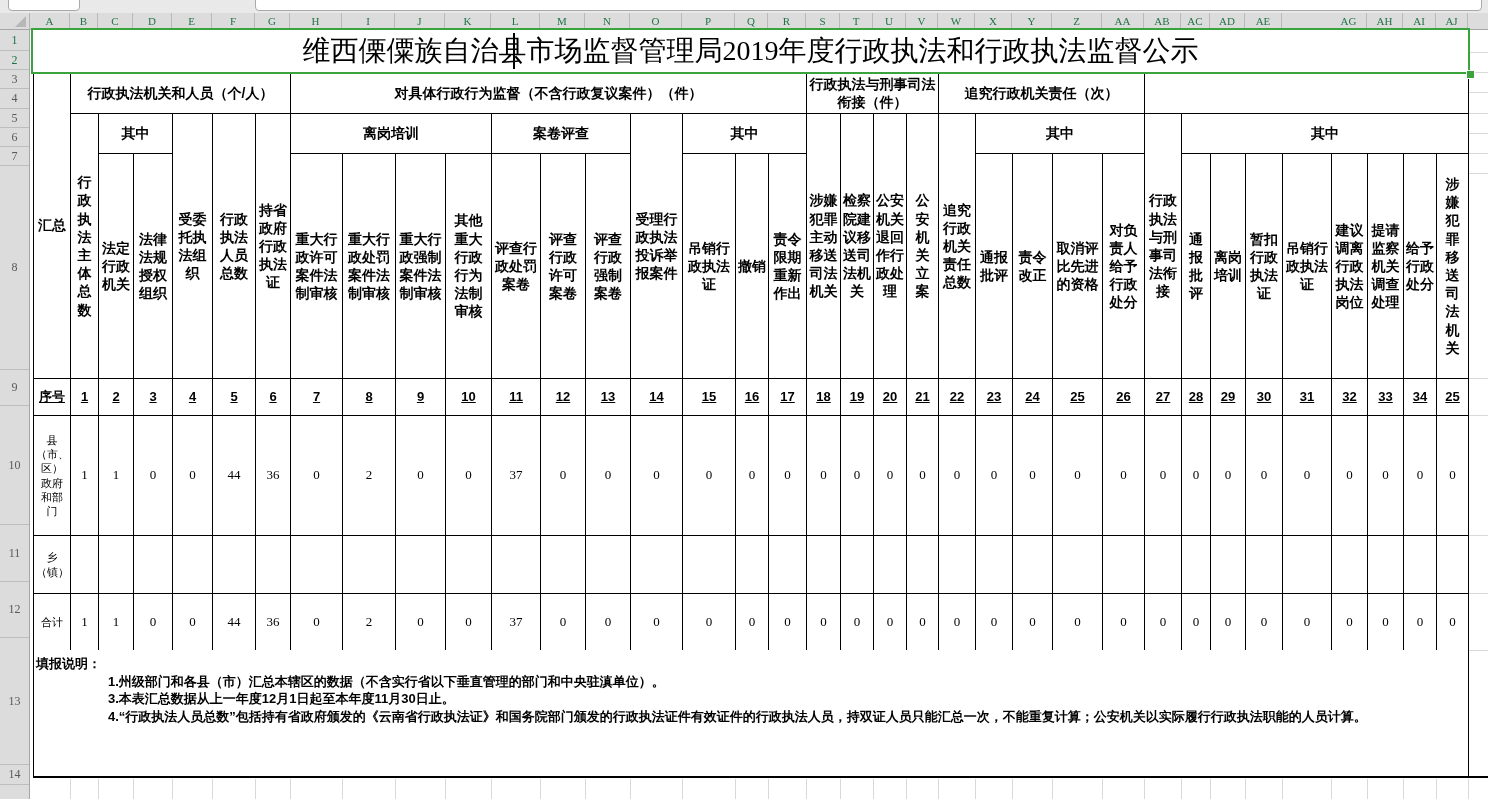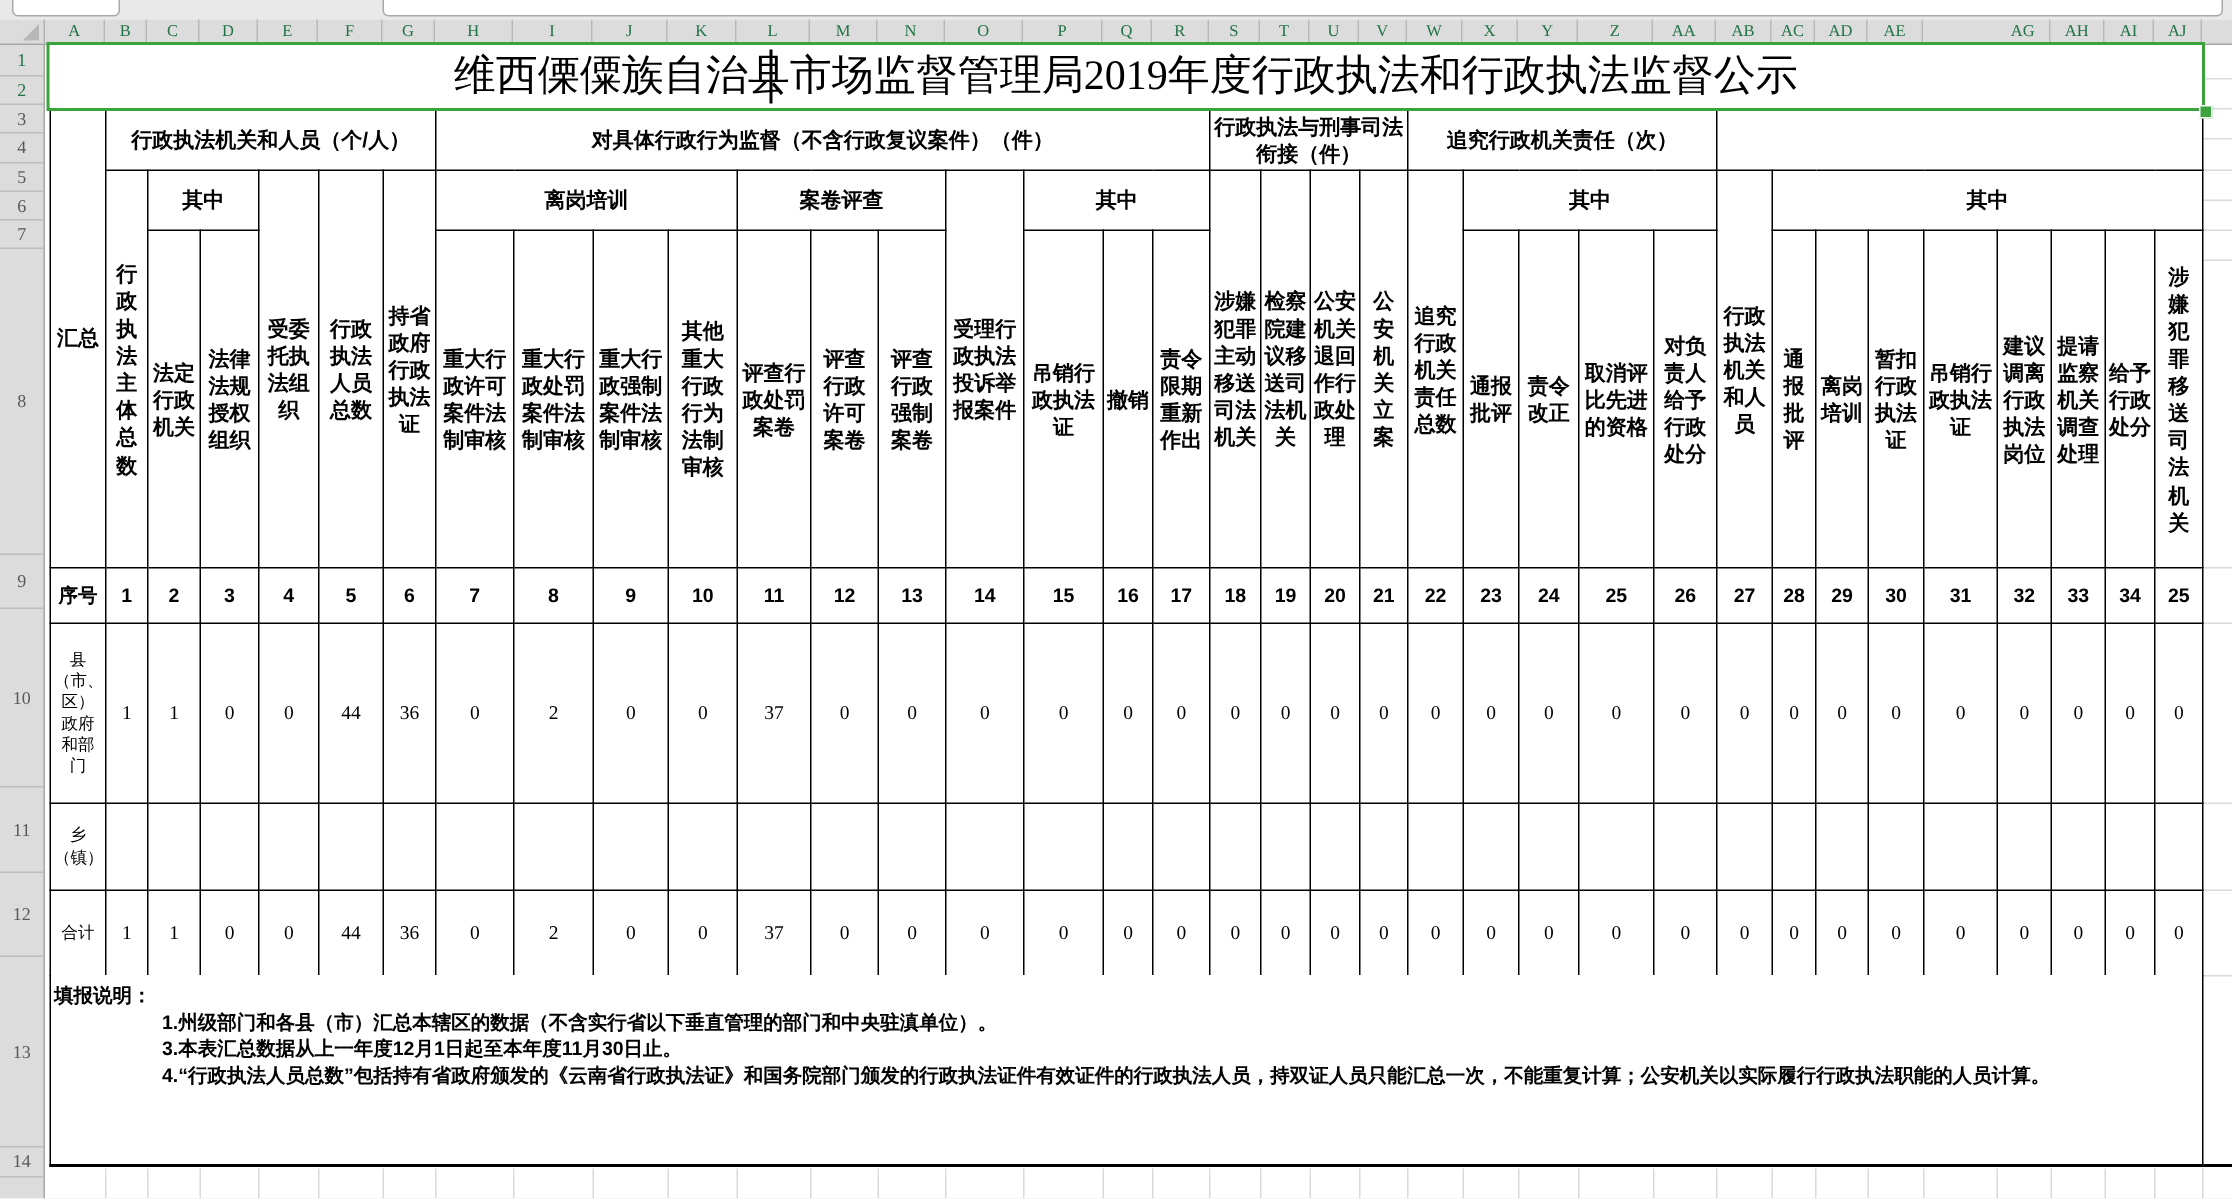--- a/index.html
+++ b/index.html
@@ -33,21 +33,21 @@
   .title-cell{position:absolute;left:33px;top:30px;width:1435px;height:42px;line-height:42px;
               text-align:center;font-family:"Liberation Serif",serif;font-size:28px;color:#000;
               white-space:nowrap;background:#fff;z-index:2;}
   .caret{position:absolute;left:513px;top:33px;width:2px;height:36px;background:#000;z-index:8;}
   
   .table-wrap{position:absolute;left:33px;top:72px;z-index:3;}
   table{border-collapse:collapse;table-layout:fixed;width:1435px;}
   td{border:1px solid #000;text-align:center;vertical-align:middle;overflow:hidden;
      padding:1px 2px;word-break:break-all;line-height:1.3;}
   .hc{font-family:"Liberation Sans",sans-serif;font-weight:bold;font-size:14px;color:#000;}
-  .r-h1{height:41px;} .r-h2{height:40px;} .r-h3{height:225px;} .r-serial{height:37px;}
+  .r-h1{height:41px;} .r-h2{height:40px;} .r-h3{height:225px;} .r-serial{height:37px;text-decoration:underline;}
   .c-serial{font-family:"Liberation Sans",sans-serif;font-weight:bold;font-size:13px;}
   .c-rowlabel{font-family:"Liberation Sans",sans-serif;font-weight:normal;font-size:11px;}
   .c-val{font-family:"Liberation Serif",serif;font-size:13px;}
   
   .notes{position:absolute;left:33px;top:650px;width:1436px;height:128px;box-sizing:border-box;
          background:#fff;border-left:1px solid #000;border-right:1px solid #000;
          border-bottom:2px solid #000;padding:5px 2px 0 2px;z-index:3;
          font-family:"Liberation Sans",sans-serif;font-weight:bold;font-size:13px;
          line-height:17.5px;color:#000;}
   .note-item{text-indent:72px;}
@@ -186,21 +186,21 @@
           <td colspan="4" class="hc">离岗培训</td>
           <td colspan="3" class="hc">案卷评查</td>
           <td rowspan="2" class="hc">受理行政执法投诉举报案件</td>
           <td colspan="3" class="hc">其中</td>
           <td rowspan="2" class="hc">涉嫌犯罪主动移送司法机关</td>
           <td rowspan="2" class="hc">检察院建议移送司法机关</td>
           <td rowspan="2" class="hc">公安机关退回作行政处理</td>
           <td rowspan="2" class="hc">公安机关立案</td>
           <td rowspan="2" class="hc">追究行政机关责任总数</td>
           <td colspan="4" class="hc">其中</td>
-          <td rowspan="2" class="hc">行政执法机关和人员</td>
+          <td rowspan="2" class="hc">行政执法与刑事司法衔接</td>
           <td colspan="8" class="hc">其中</td>
         </tr>
         <tr class="r-h3">
           <td class="hc">法定行政机关</td>
           <td class="hc">法律法规授权组织</td>
           <td class="hc">重大行政许可案件法制审核</td>
           <td class="hc">重大行政处罚案件法制审核</td>
           <td class="hc">重大行政强制案件法制审核</td>
           <td class="hc">其他重大行政行为法制审核</td>
           <td class="hc">评查行政处罚案卷</td>

